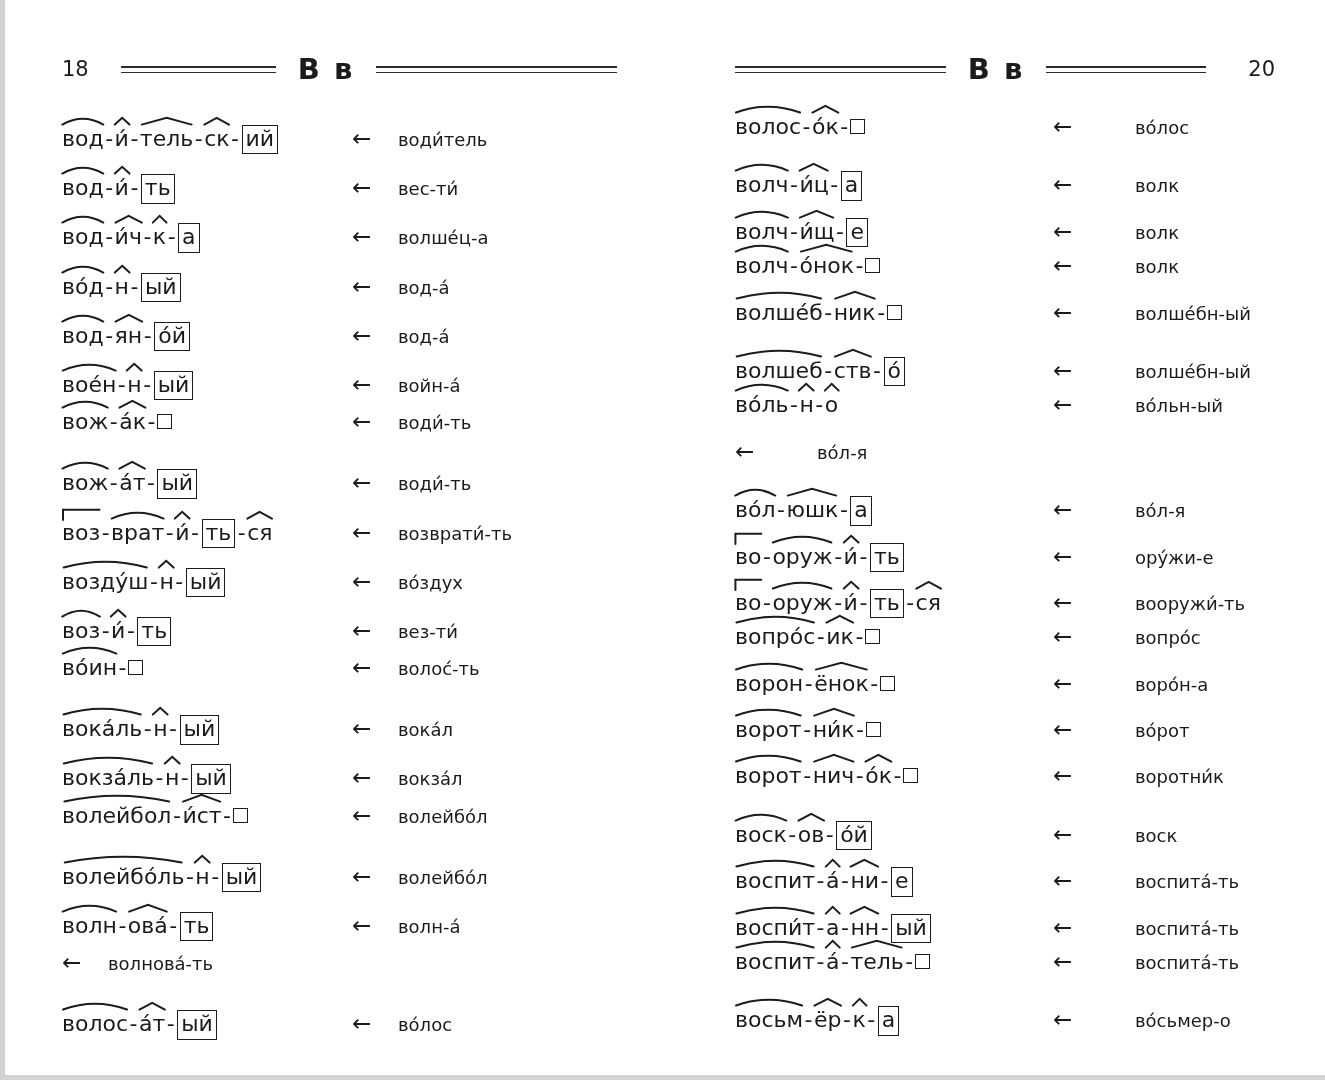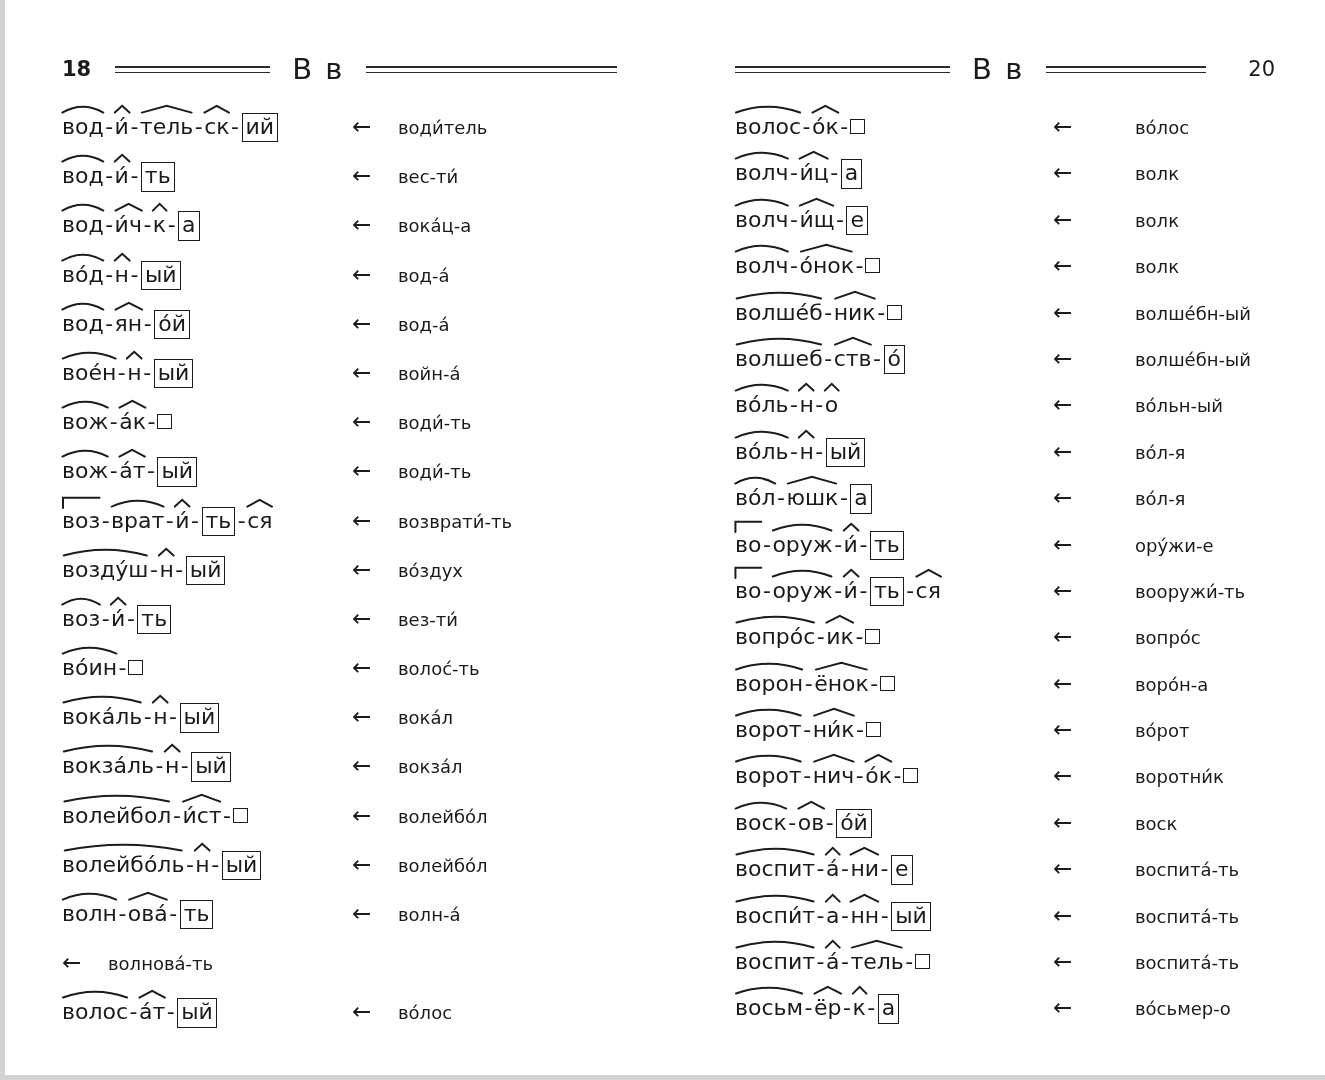--- a/index.html
+++ b/index.html
@@ -8,42 +8,42 @@
     font-family:"DejaVu Sans","Liberation Sans",sans-serif;color:#1b1b1b;
     border-left:5px solid #d2d2d2;border-bottom:5px solid #d2d2d2;box-sizing:border-box;
   }
   .book{display:flex;width:100%;height:100%;background:#fff;}
   .page{box-sizing:border-box;}
   .page--left{width:660px;padding:50px 48px 0 57px;}
   .page--right{width:660px;padding:50px 50px 0 70px;}
 
   .phead{display:flex;align-items:center;height:38px;}
   .pnum{font-size:21px;line-height:1;}
-  .page--left .pnum{margin-right:24px;font-weight:bold;}
+  .page--left .pnum{margin-right:32px;}
   .page--right .pnum{margin-left:42px;}
-  .letter{font-size:29px;font-weight:400;margin:9px 22px;letter-spacing:2px;line-height:1;}
+  .letter{font-size:29px;font-weight:700;margin:9px 22px;letter-spacing:2px;line-height:1;}
   .rule{height:7px;border-top:2.5px solid #2b2b2b;border-bottom:1.5px solid #2b2b2b;box-sizing:border-box;}
   .rule-a{width:155px;}
   .rule-b{flex:1;}
   .rule-c{flex:1;}
   .rule-d{width:160px;}
 
   .entries{margin-top:8px;}
   .entry{display:flex;align-items:baseline;box-sizing:border-box;padding-top:17px;font-size:22px;}
   .page--left .entry{height:49.2px;}
   .page--right .entry{height:46.4px;gap:36px;}
 
   .word{white-space:nowrap;}
   .page--left .word{width:290px;}
   .page--right .word{width:282px;}
   .arrow{width:46px;font-size:23px;}
   .src{font-size:18px;}
 
   .mor{position:relative;display:inline-block;line-height:1.2;}
-  .m-e{border:1.7px solid #1c1c1c;padding:0 3px 1px;margin:0 1px;}
+  .m-e{border:1.7px solid #1c1c1c;padding:0 3px 1px;margin:12px 1px;}
   .m-z{width:13px;height:13px;border:1.7px solid #1c1c1c;vertical-align:0px;}
   .hyph{display:inline-block;padding:0 1.5px;}
 
   .mark{position:absolute;left:-1px;top:-9px;width:calc(100% + 2px);height:9px;overflow:visible;}
   .mark-r{top:-10px;height:9px;}
   .mark-s{top:-9px;height:8px;}
   .mark-p{top:-12px;height:12px;}
 </style>
 </head>
 <body>
@@ -82,21 +82,21 @@
         </div>
         <div class="entry">
           <span class="word"><span class="mor m-r">вод<svg class="mark mark-r" viewBox="0 0 100 20" preserveAspectRatio="none">
                 <path d="M3 19 Q 50 -7 97 19" fill="none" stroke="#1c1c1c" stroke-width="2" stroke-linecap="round" vector-effect="non-scaling-stroke"></path>
               </svg></span><span class="hyph">-</span><span class="mor m-s">и́ч<svg class="mark mark-s" viewBox="0 0 100 20" preserveAspectRatio="none">
                 <path d="M5 19 L 50 2 L 95 19" fill="none" stroke="#1c1c1c" stroke-width="2" stroke-linecap="round" vector-effect="non-scaling-stroke"></path>
               </svg></span><span class="hyph">-</span><span class="mor m-s">к<svg class="mark mark-s" viewBox="0 0 100 20" preserveAspectRatio="none">
                 <path d="M5 19 L 50 2 L 95 19" fill="none" stroke="#1c1c1c" stroke-width="2" stroke-linecap="round" vector-effect="non-scaling-stroke"></path>
               </svg></span><span class="hyph">-</span><span class="mor m-e">а</span></span>
           <span class="arrow">←</span>
-          <span class="src">вока́ц-а</span>
+          <span class="src">волше́ц-а</span>
         </div>
         <div class="entry">
           <span class="word"><span class="mor m-r">во́д<svg class="mark mark-r" viewBox="0 0 100 20" preserveAspectRatio="none">
                 <path d="M3 19 Q 50 -7 97 19" fill="none" stroke="#1c1c1c" stroke-width="2" stroke-linecap="round" vector-effect="non-scaling-stroke"></path>
               </svg></span><span class="hyph">-</span><span class="mor m-s">н<svg class="mark mark-s" viewBox="0 0 100 20" preserveAspectRatio="none">
                 <path d="M5 19 L 50 2 L 95 19" fill="none" stroke="#1c1c1c" stroke-width="2" stroke-linecap="round" vector-effect="non-scaling-stroke"></path>
               </svg></span><span class="hyph">-</span><span class="mor m-e">ый</span></span>
           <span class="arrow">←</span>
           <span class="src">вод-а́</span>
         </div>
@@ -302,25 +302,20 @@
                 <path d="M3 19 Q 50 -7 97 19" fill="none" stroke="#1c1c1c" stroke-width="2" stroke-linecap="round" vector-effect="non-scaling-stroke"></path>
               </svg></span><span class="hyph">-</span><span class="mor m-s">н<svg class="mark mark-s" viewBox="0 0 100 20" preserveAspectRatio="none">
                 <path d="M5 19 L 50 2 L 95 19" fill="none" stroke="#1c1c1c" stroke-width="2" stroke-linecap="round" vector-effect="non-scaling-stroke"></path>
               </svg></span><span class="hyph">-</span><span class="mor m-s">о<svg class="mark mark-s" viewBox="0 0 100 20" preserveAspectRatio="none">
                 <path d="M5 19 L 50 2 L 95 19" fill="none" stroke="#1c1c1c" stroke-width="2" stroke-linecap="round" vector-effect="non-scaling-stroke"></path>
               </svg></span></span>
           <span class="arrow">←</span>
           <span class="src">во́льн-ый</span>
         </div>
         <div class="entry">
-          <span class="word"><span class="mor m-r">во́ль<svg class="mark mark-r" viewBox="0 0 100 20" preserveAspectRatio="none">
-                <path d="M3 19 Q 50 -7 97 19" fill="none" stroke="#1c1c1c" stroke-width="2" stroke-linecap="round" vector-effect="non-scaling-stroke"></path>
-              </svg></span><span class="hyph">-</span><span class="mor m-s">н<svg class="mark mark-s" viewBox="0 0 100 20" preserveAspectRatio="none">
-                <path d="M5 19 L 50 2 L 95 19" fill="none" stroke="#1c1c1c" stroke-width="2" stroke-linecap="round" vector-effect="non-scaling-stroke"></path>
-              </svg></span><span class="hyph">-</span><span class="mor m-e">ый</span></span>
           <span class="arrow">←</span>
           <span class="src">во́л-я</span>
         </div>
         <div class="entry">
           <span class="word"><span class="mor m-r">во́л<svg class="mark mark-r" viewBox="0 0 100 20" preserveAspectRatio="none">
                 <path d="M3 19 Q 50 -7 97 19" fill="none" stroke="#1c1c1c" stroke-width="2" stroke-linecap="round" vector-effect="non-scaling-stroke"></path>
               </svg></span><span class="hyph">-</span><span class="mor m-s">юшк<svg class="mark mark-s" viewBox="0 0 100 20" preserveAspectRatio="none">
                 <path d="M5 19 L 50 2 L 95 19" fill="none" stroke="#1c1c1c" stroke-width="2" stroke-linecap="round" vector-effect="non-scaling-stroke"></path>
               </svg></span><span class="hyph">-</span><span class="mor m-e">а</span></span>
           <span class="arrow">←</span>

